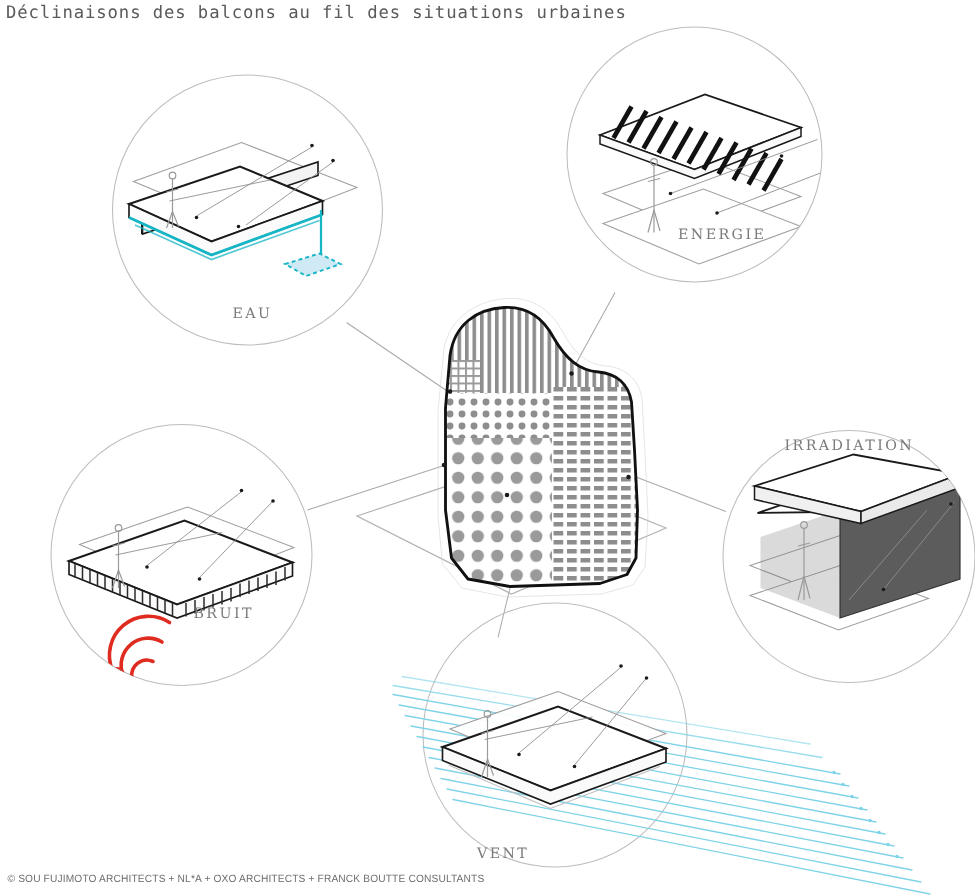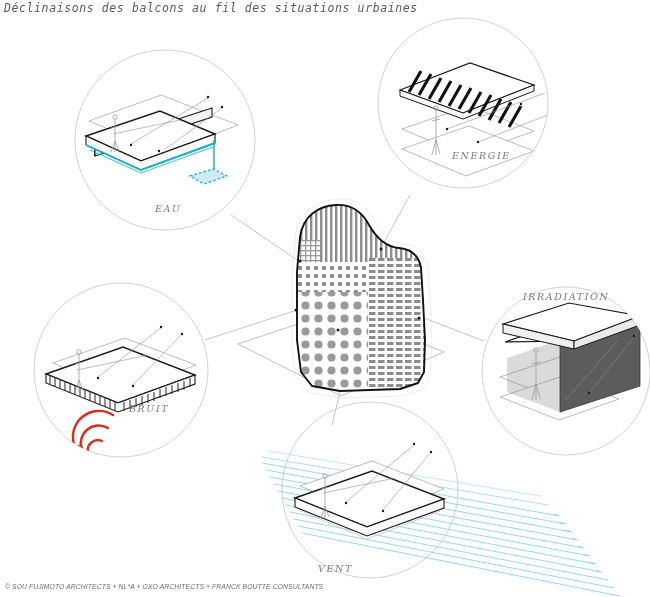--- a/index.html
+++ b/index.html
@@ -1,21 +1,21 @@
 <!DOCTYPE html>
 <html><head>
 <meta charset="utf-8">
 <style>
   html,body{margin:0;padding:0;background:#ffffff;}
   body{
     width:650px;height:597px;position:relative;overflow:hidden;
     font-family:"Liberation Sans", sans-serif;
     -webkit-font-smoothing:antialiased;
   }
-  #stage{position:absolute;inset:0;width:600px;height:597px;font-style:italic;}
+  #stage{position:absolute;inset:0;width:600px;height:597px;}
   #title{
     position:absolute;left:4px;top:1px;
     font-family:"DejaVu Sans Mono","Liberation Mono",monospace;
     font-size:11.5px;letter-spacing:0.6px;color:#5a5a5a;white-space:nowrap;
   }
   #footer{
     position:absolute;left:5px;top:583px;
     font-family:"Liberation Sans",sans-serif;
     font-size:7px;letter-spacing:0.1px;color:#6d6d6d;white-space:nowrap;
     transform:scaleX(0.97);transform-origin:left center;

